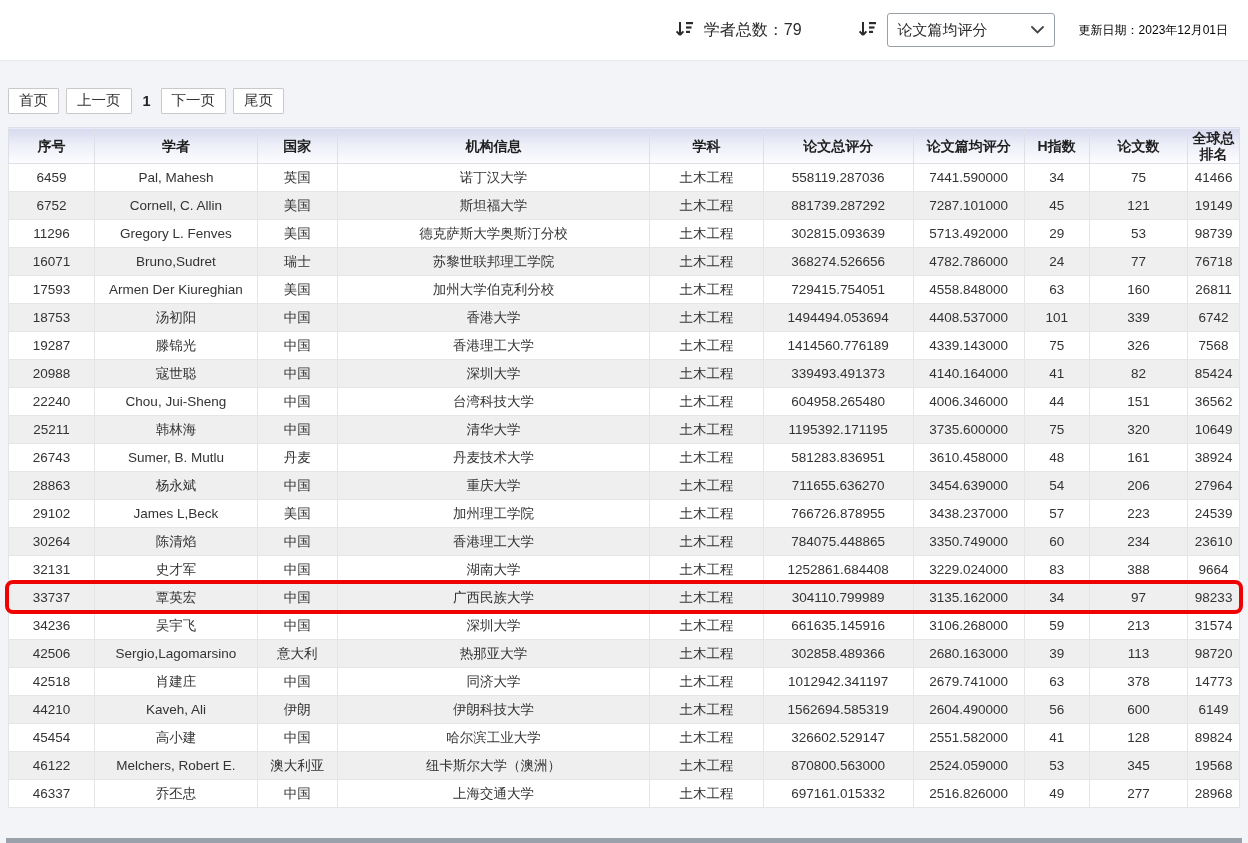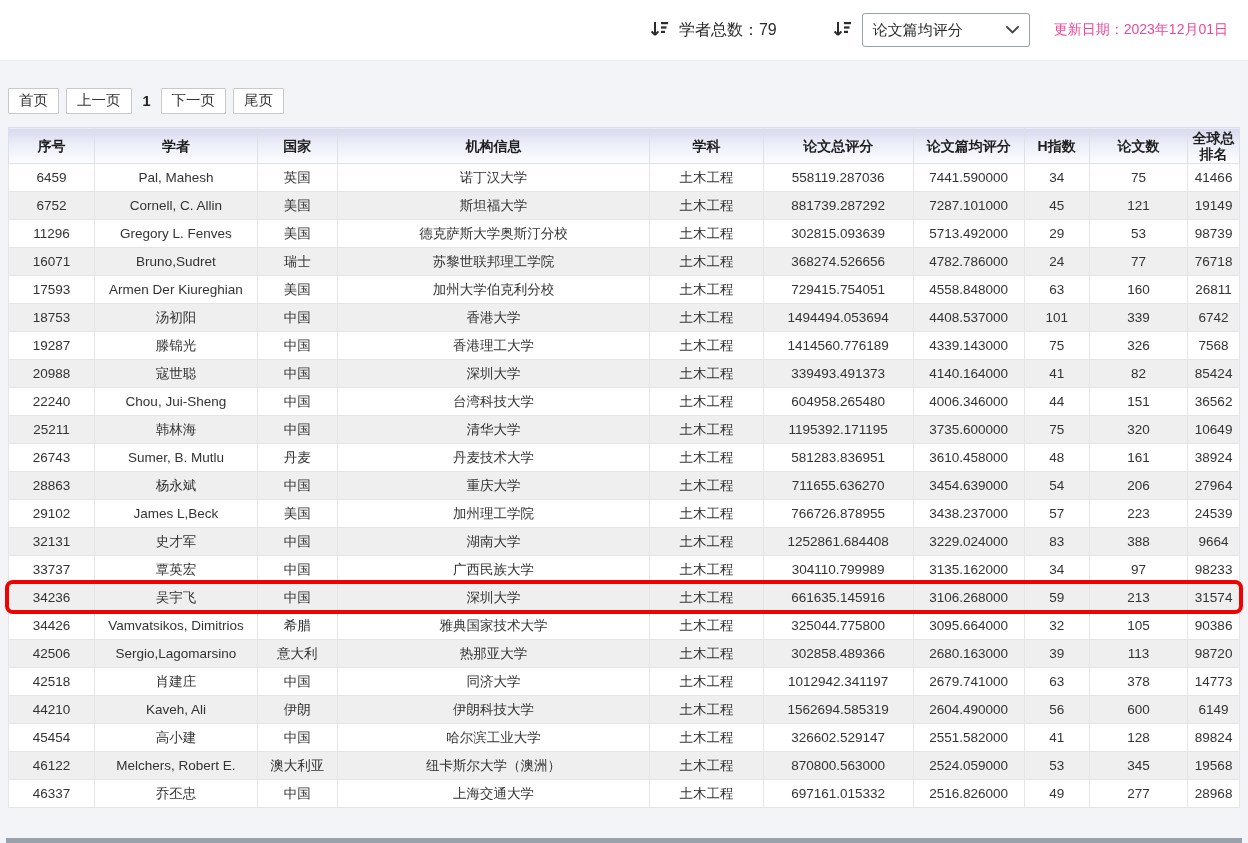--- a/index.html
+++ b/index.html
@@ -32,21 +32,21 @@
     border-radius:3px;
     background:#fff;
     display:flex; align-items:center; justify-content:space-between;
     padding:0 10px;
     box-sizing:border-box;
     font-size:15px; color:#2b2b2b;
     cursor:pointer;
     margin-right:24px;
   }
   .chevron { display:inline-flex; align-items:center; }
-  .update-date { font-size:14px; color:#ec4899; }
+  .update-date { font-size:12px; color:#000000; }
 
   
   .pagination {
     padding:27px 0 13px 8px;
     display:flex;
     align-items:center;
   }
   .pg-btn {
     background:#fff;
     border:1px solid #c9c9c9;
@@ -341,20 +341,32 @@
           <td>美国</td>
           <td>加州理工学院</td>
           <td>土木工程</td>
           <td>766726.878955</td>
           <td>3438.237000</td>
           <td>57</td>
           <td>223</td>
           <td>24539</td>
         </tr>
         <tr>
+          <td>30264</td>
+          <td>陈清焰</td>
+          <td>中国</td>
+          <td>香港理工大学</td>
+          <td>土木工程</td>
+          <td>784075.448865</td>
+          <td>3350.749000</td>
+          <td>60</td>
+          <td>234</td>
+          <td>23610</td>
+        </tr>
+        <tr>
           <td>32131</td>
           <td>史才军</td>
           <td>中国</td>
           <td>湖南大学</td>
           <td>土木工程</td>
           <td>1252861.684408</td>
           <td>3229.024000</td>
           <td>83</td>
           <td>388</td>
           <td>9664</td>
@@ -377,32 +389,20 @@
           <td>中国</td>
           <td>深圳大学</td>
           <td>土木工程</td>
           <td>661635.145916</td>
           <td>3106.268000</td>
           <td>59</td>
           <td>213</td>
           <td>31574</td>
         </tr>
         <tr>
-          <td>34426</td>
-          <td>Vamvatsikos, Dimitrios</td>
-          <td>希腊</td>
-          <td>雅典国家技术大学</td>
-          <td>土木工程</td>
-          <td>325044.775800</td>
-          <td>3095.664000</td>
-          <td>32</td>
-          <td>105</td>
-          <td>90386</td>
-        </tr>
-        <tr>
           <td>42506</td>
           <td>Sergio,Lagomarsino</td>
           <td>意大利</td>
           <td>热那亚大学</td>
           <td>土木工程</td>
           <td>302858.489366</td>
           <td>2680.163000</td>
           <td>39</td>
           <td>113</td>
           <td>98720</td>

